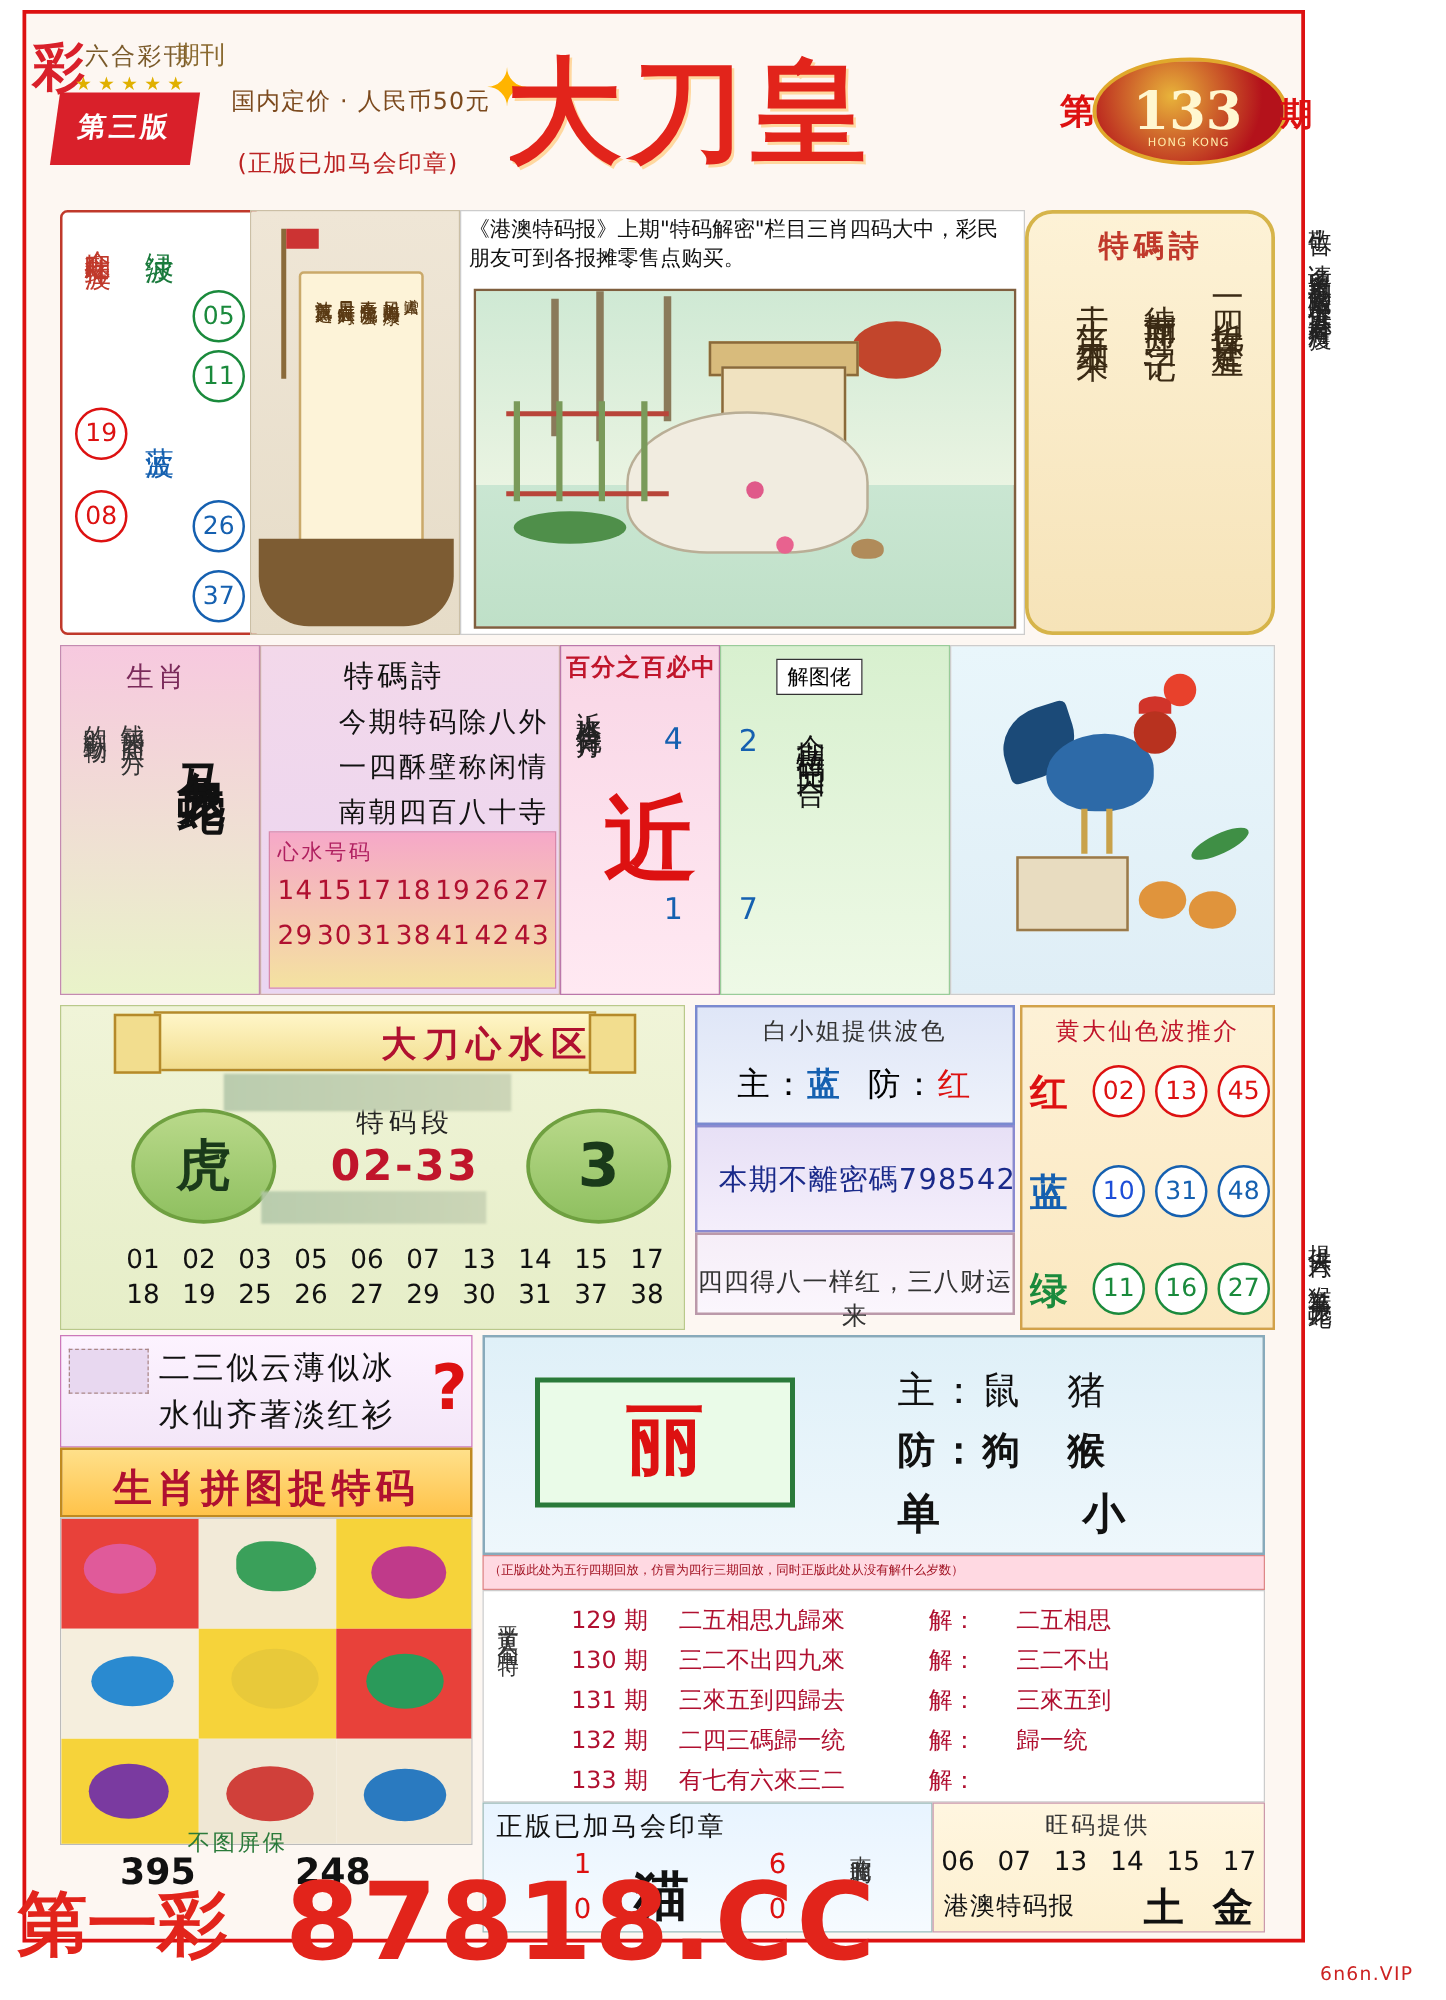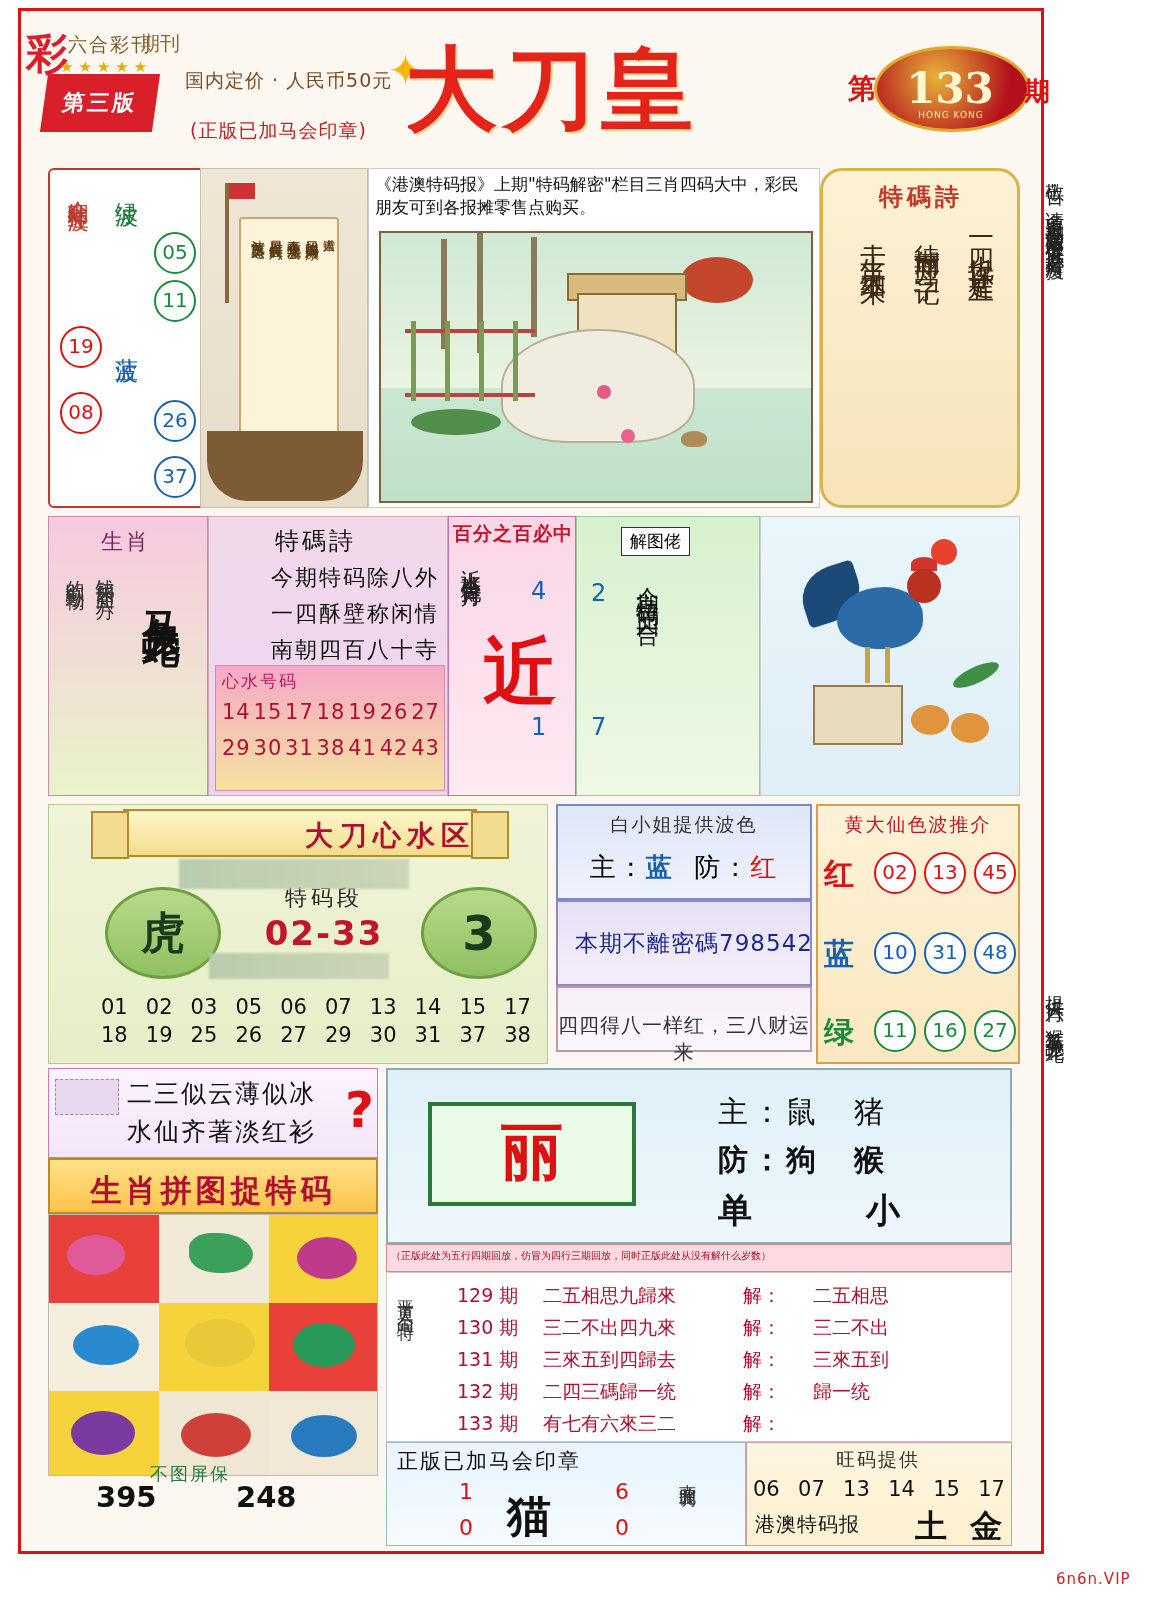--- a/index.html
+++ b/index.html
@@ -532,14 +532,18 @@
       <span>17</span>
     </div>
     <div class="wx">港澳特码报</div>
     <div class="tj">土 金</div>
   </div>
 
   <div class="small-stamp">不图屏保</div>
   <div class="score">395</div>
   <div class="score2">248</div>
 
+  <div class="wm">
+    <div class="t1">第一彩</div>
+    <div class="t2">87818.CC</div>
+  </div>
   <div class="wm2">6n6n.VIP</div>
 </div>
 
 </body></html>

